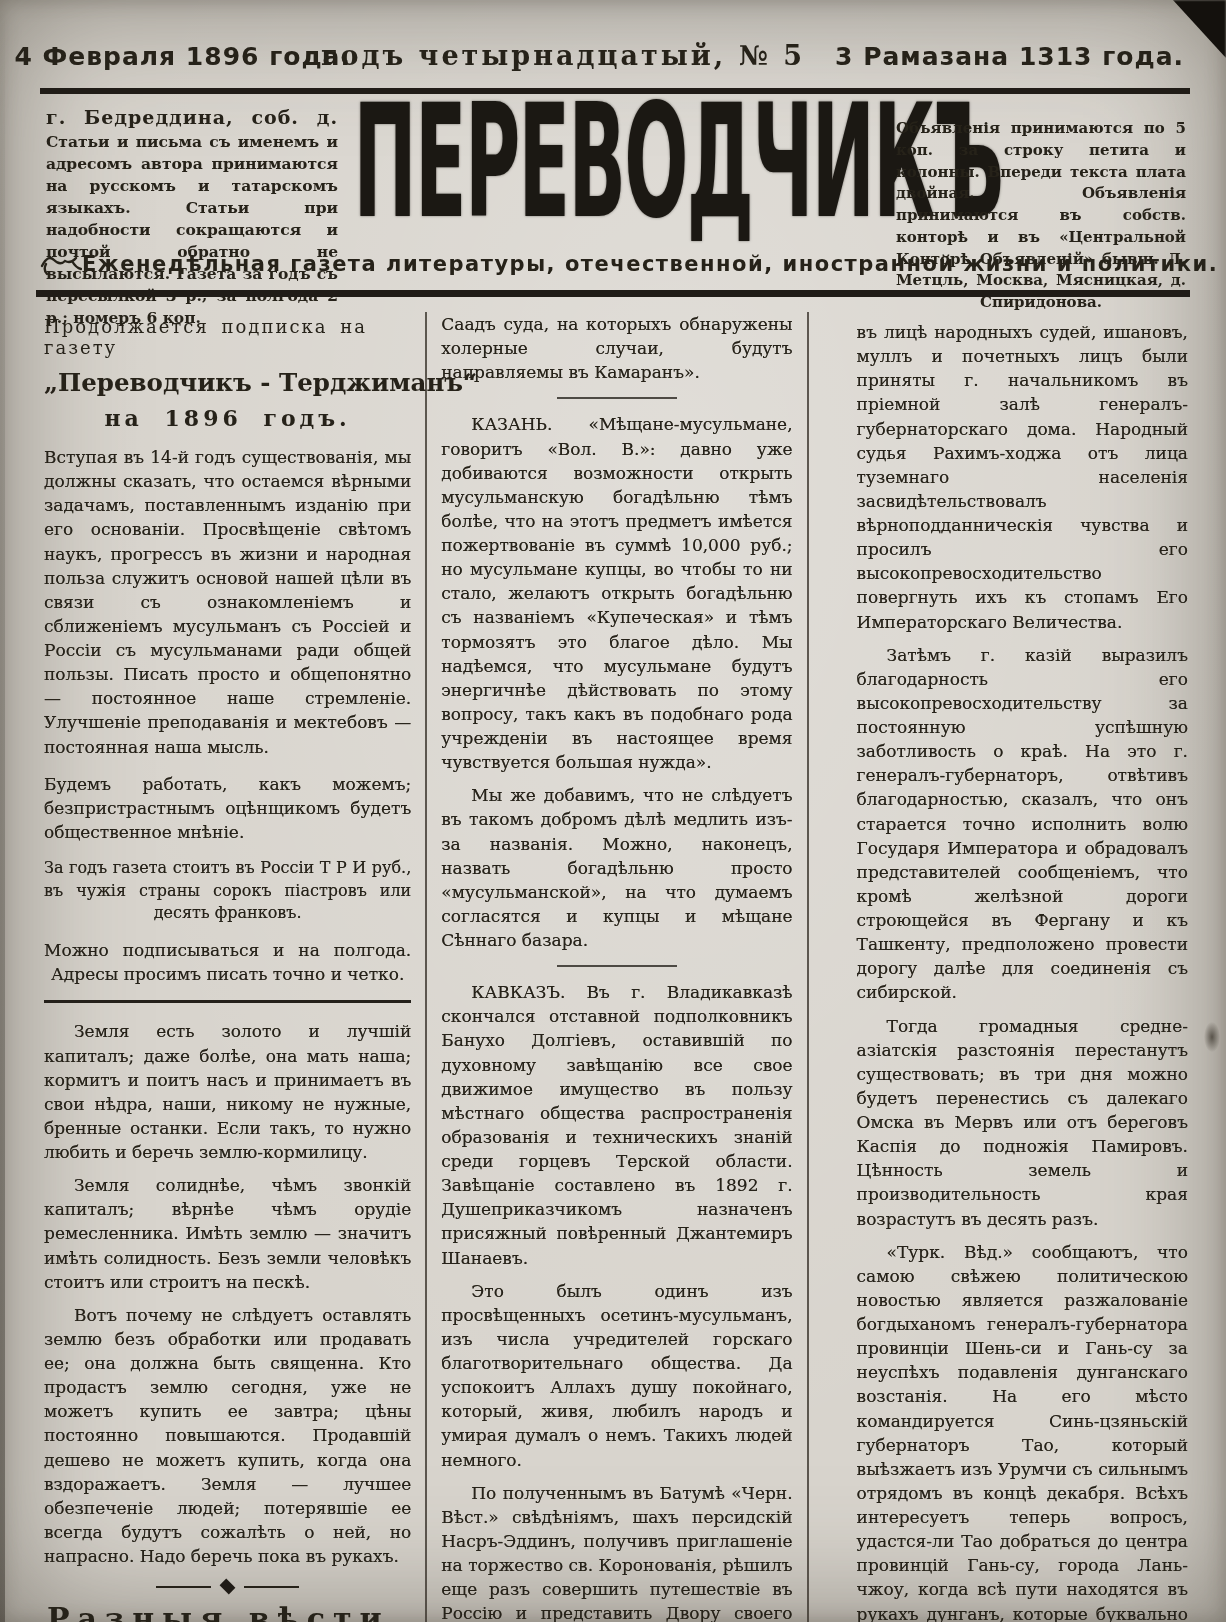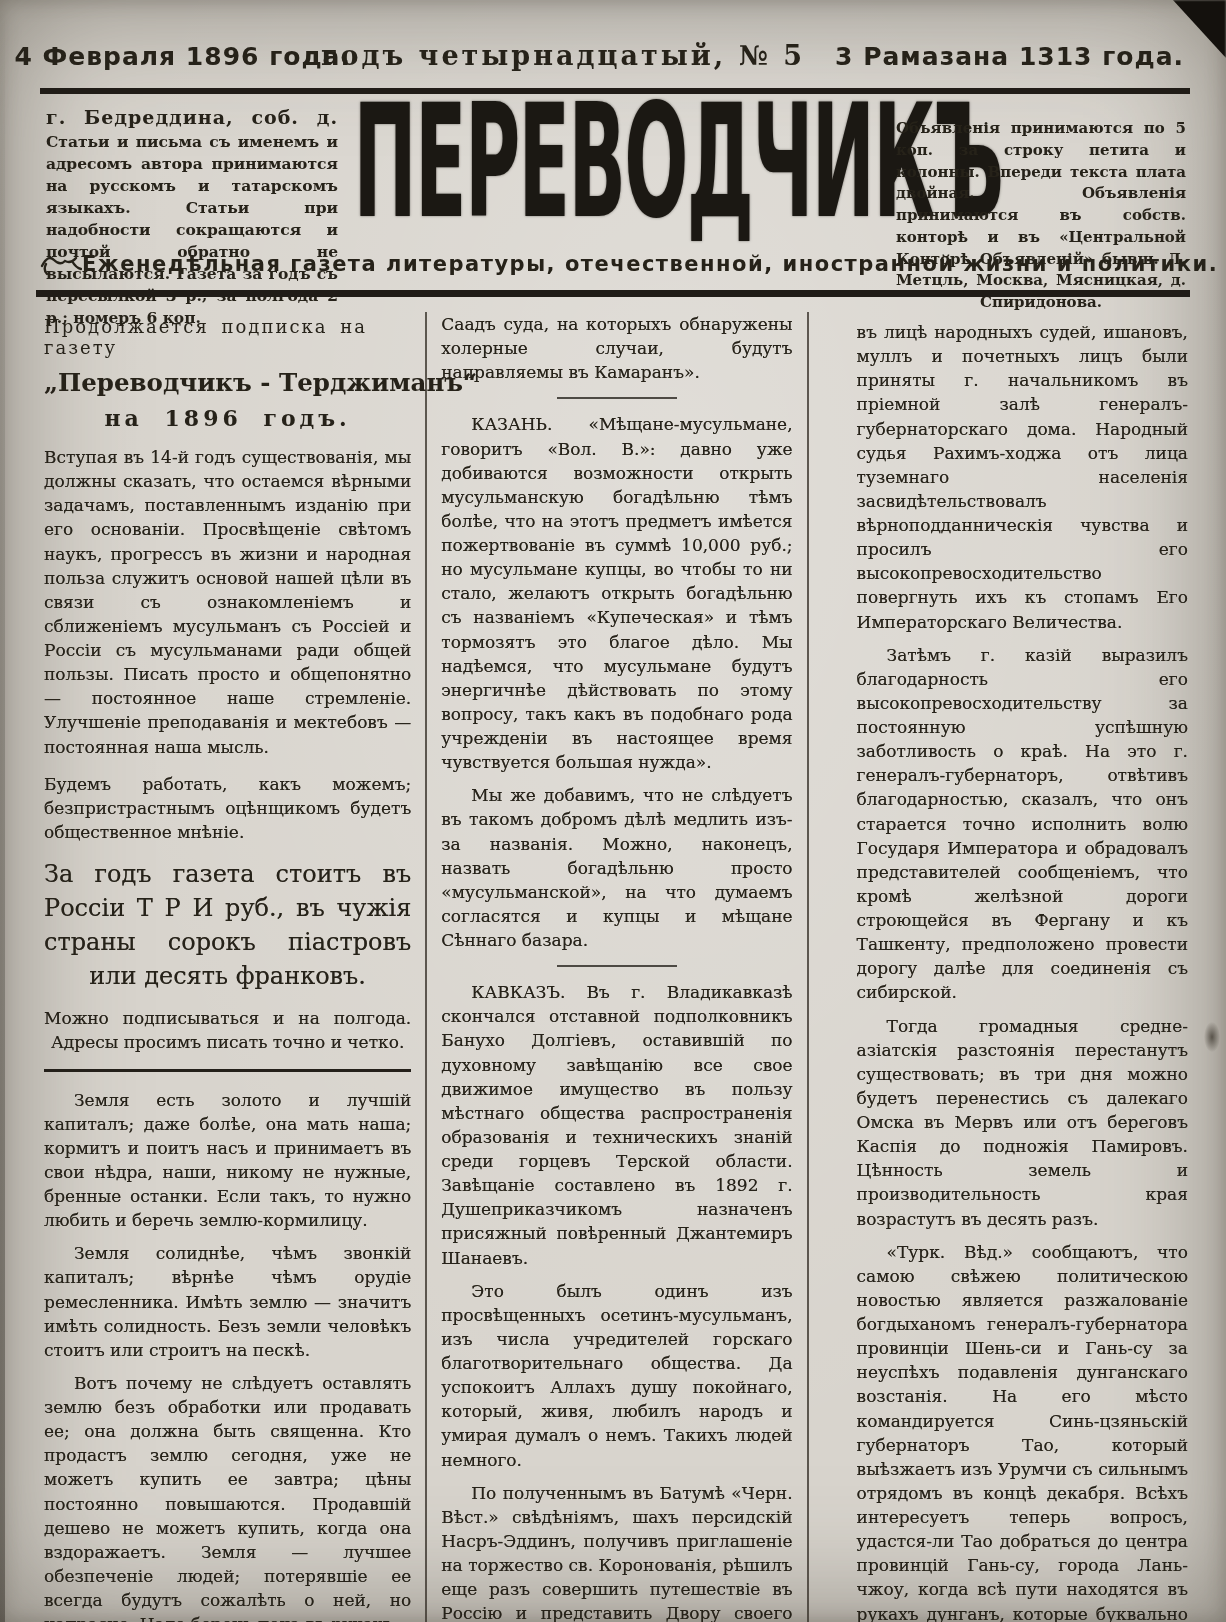--- a/index.html
+++ b/index.html
@@ -40,21 +40,21 @@
   .cols{position:absolute;top:312px;left:44px;right:38px;bottom:0;display:flex;}
   .col{width:33.33%;padding:0 14px;}
   .col:first-child{padding-left:0;}
   .col:last-child{padding-right:0;padding-left:48px;}
   .vrule{width:2px;background:#3c362e;opacity:.8;}
 
   .para{margin:0 0 9px;font-size:17px;line-height:1.42;text-align:justify;text-shadow:0 0 .6px rgba(38,34,25,.6);}
   .ind{text-indent:30px;}
   .flush{text-indent:0;}
   .s-para{margin-bottom:13px;}
-  .big{font-size:24px;}
+  .big{font-size:16px;}
   .center-last{text-align-last:center;}
 
   .kicker{margin:4px 0 10px;text-align:left;font-size:18px;letter-spacing:2px;word-spacing:5px;}
   .t-title{margin:0 0 8px;text-align:center;font-weight:bold;font-size:24.5px;white-space:nowrap;}
   .t-year{margin:0 0 14px;text-align:center;font-weight:bold;font-size:22px;letter-spacing:4px;word-spacing:10px;}
 
   .full-rule{border-top:3px solid #24201a;margin:14px 0 16px;}
   .item-rule{width:120px;border-top:2px solid #34302a;margin:13px auto;opacity:.85;}
 
   .diamond-div{display:flex;align-items:center;justify-content:center;gap:10px;margin:12px 0 8px;}

